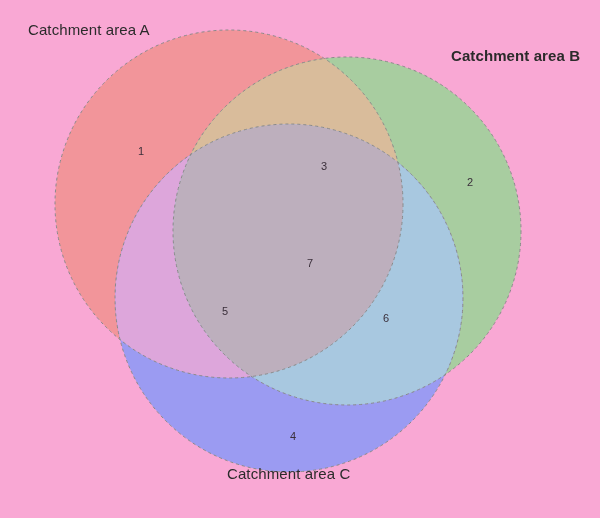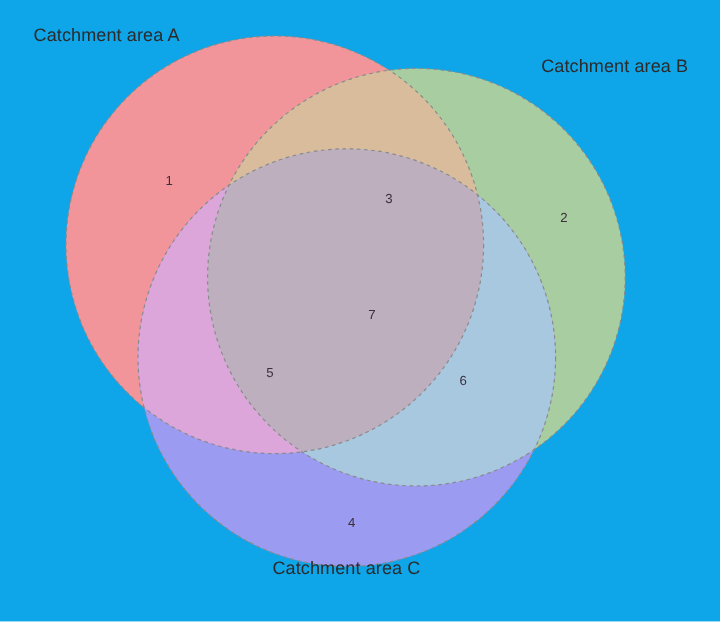--- a/index.html
+++ b/index.html
@@ -12,40 +12,40 @@
     width: 600px;
     height: 518px;
     font-family: "Liberation Sans", sans-serif;
     position: relative;
     overflow: hidden;
   }
   #venn-root {
     position: relative;
     width: 600px;
     height: 518px;
-    background: #0ea5e9;
+    background: #f9a8d4;
   }
   #venn-svg {
     position: absolute;
     left: 0;
     top: 0;
     width: 600px;
     height: 518px;
     display: block;
   }
   .set-label {
     position: absolute;
     font-family: "Liberation Sans", sans-serif;
     font-size: 15px;
     color: #2b2b2b;
     white-space: nowrap;
     letter-spacing: 0.1px;
   }
   #label-a { left: 28px;  top: 21px; }
-  #label-b { left: 451px; top: 47px; }
+  #label-b { left: 451px; top: 47px; font-weight: bold; }
   #label-c { left: 227px; top: 465px; }
 
   .region-count {
     position: absolute;
     font-family: "Liberation Sans", sans-serif;
     font-size: 11px;
     color: #3a2f3a;
     transform: translate(-50%, -50%);
     white-space: nowrap;
   }

